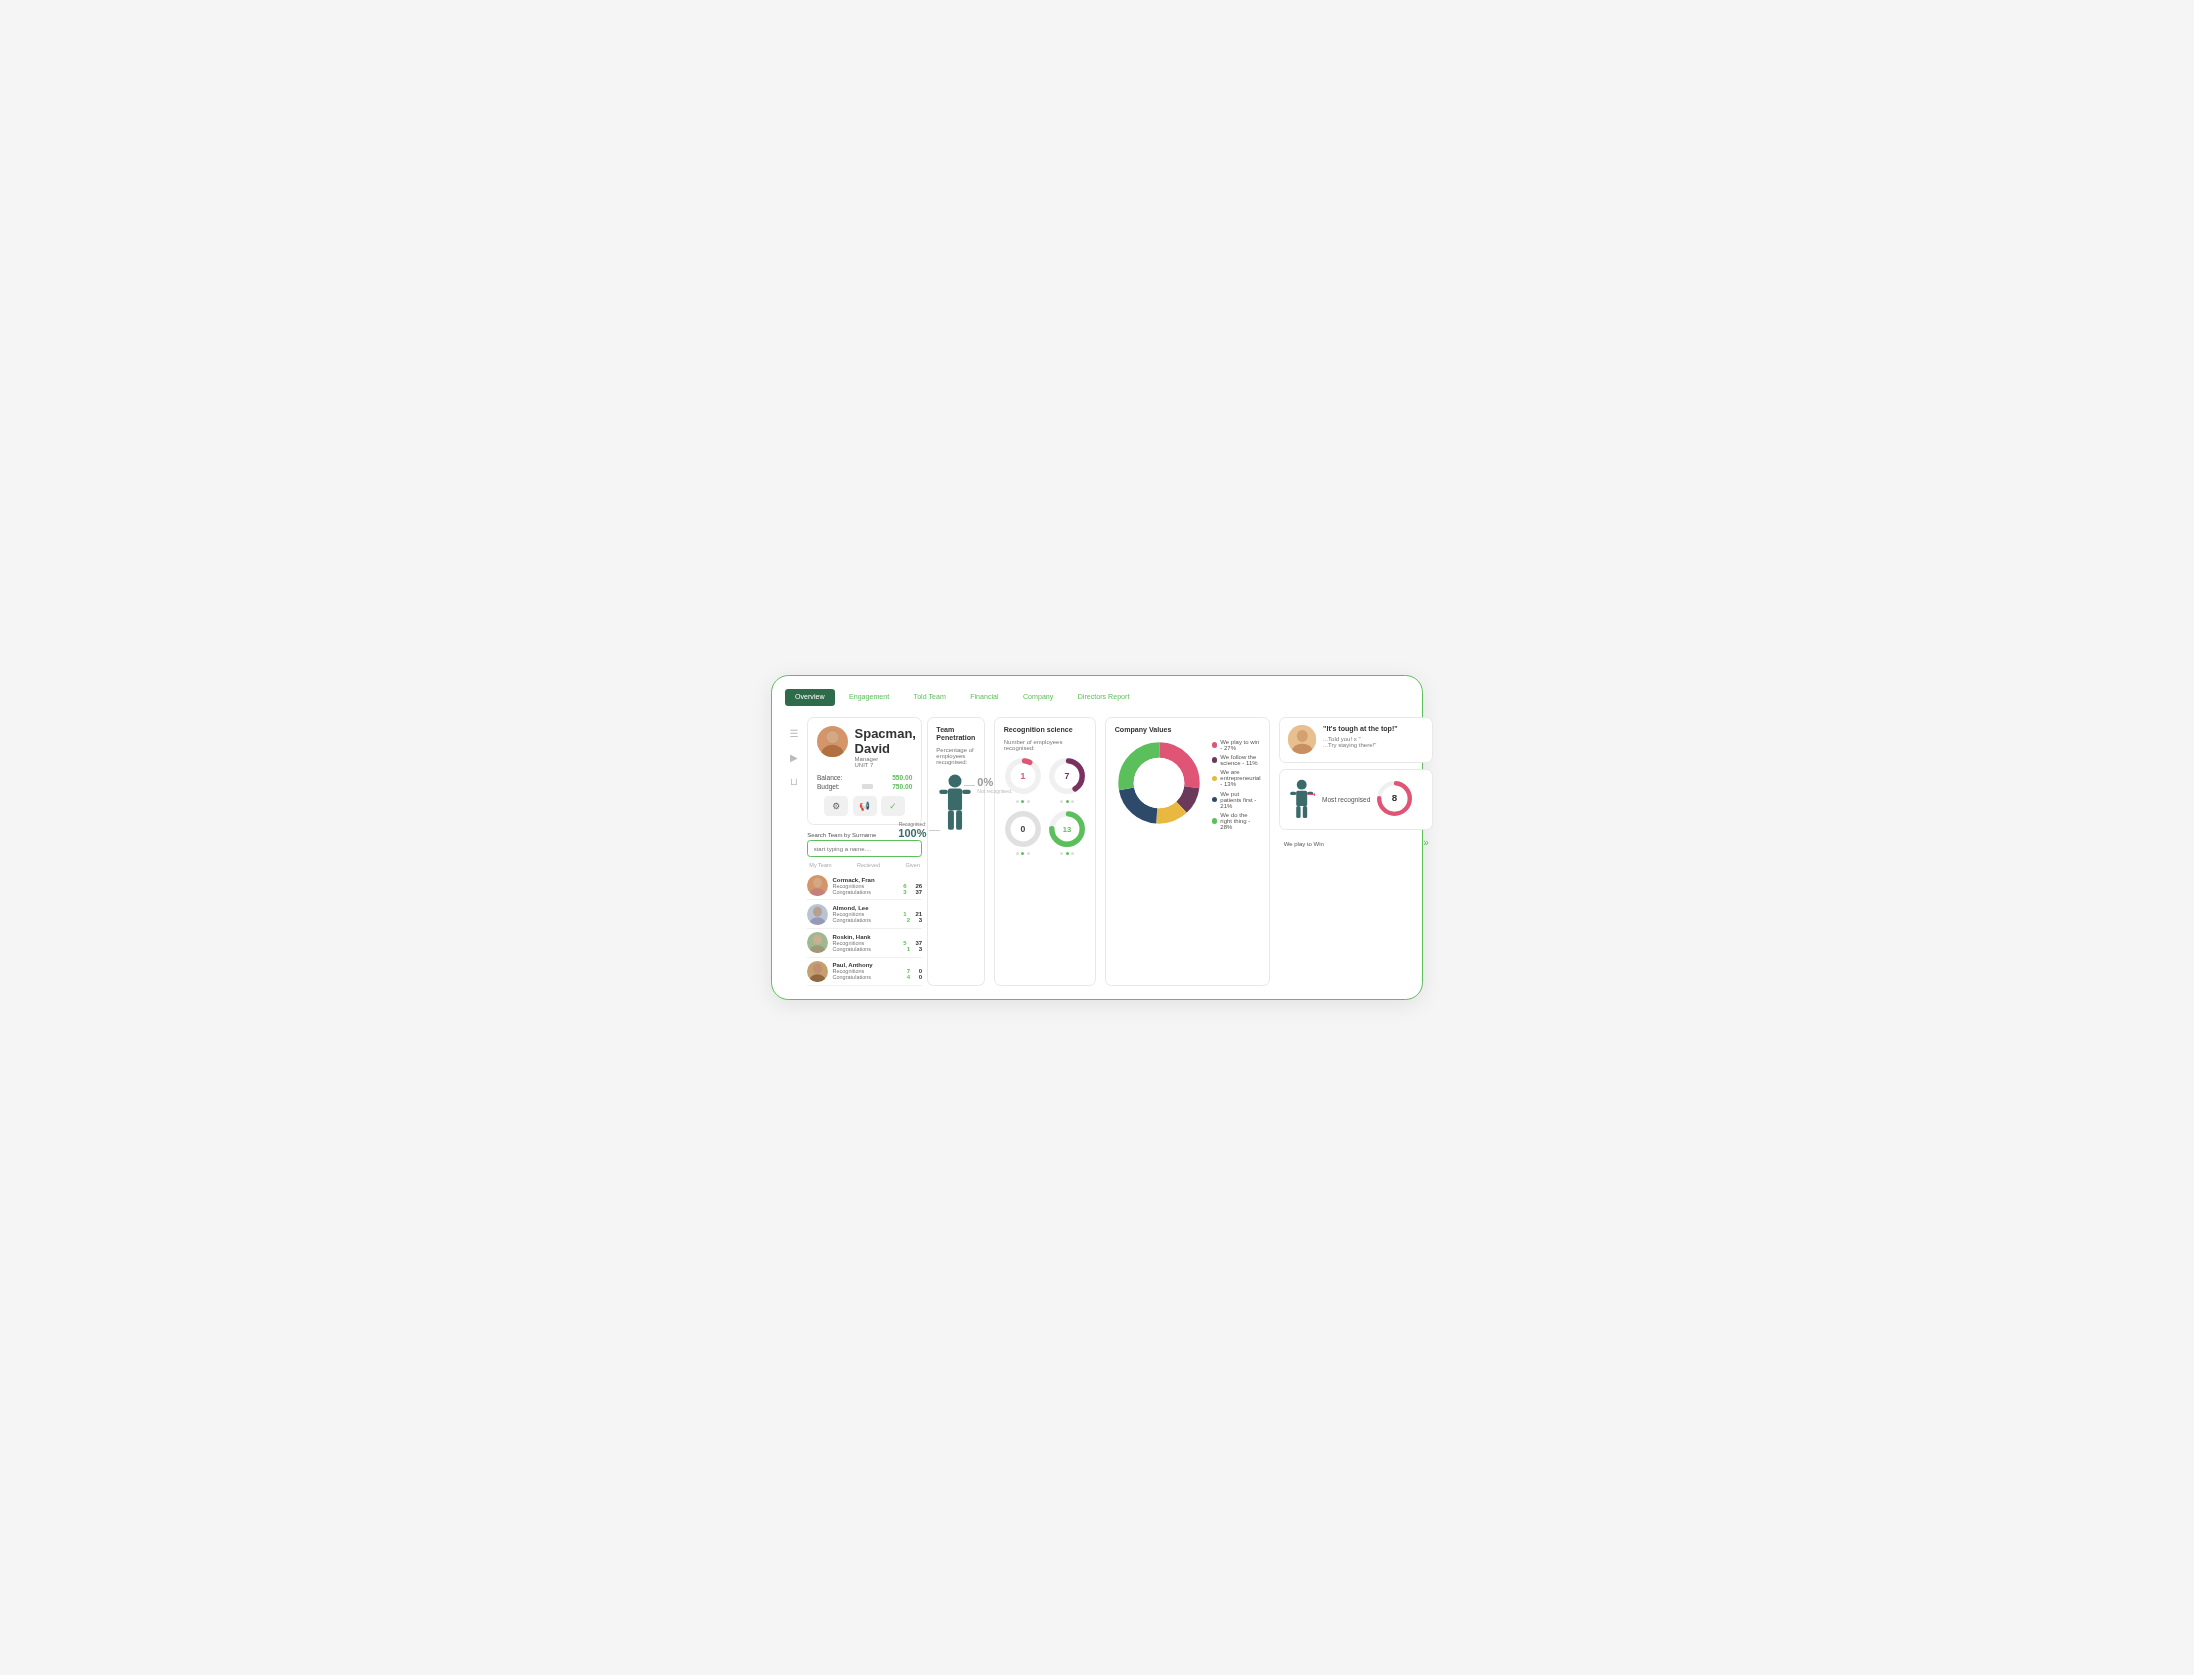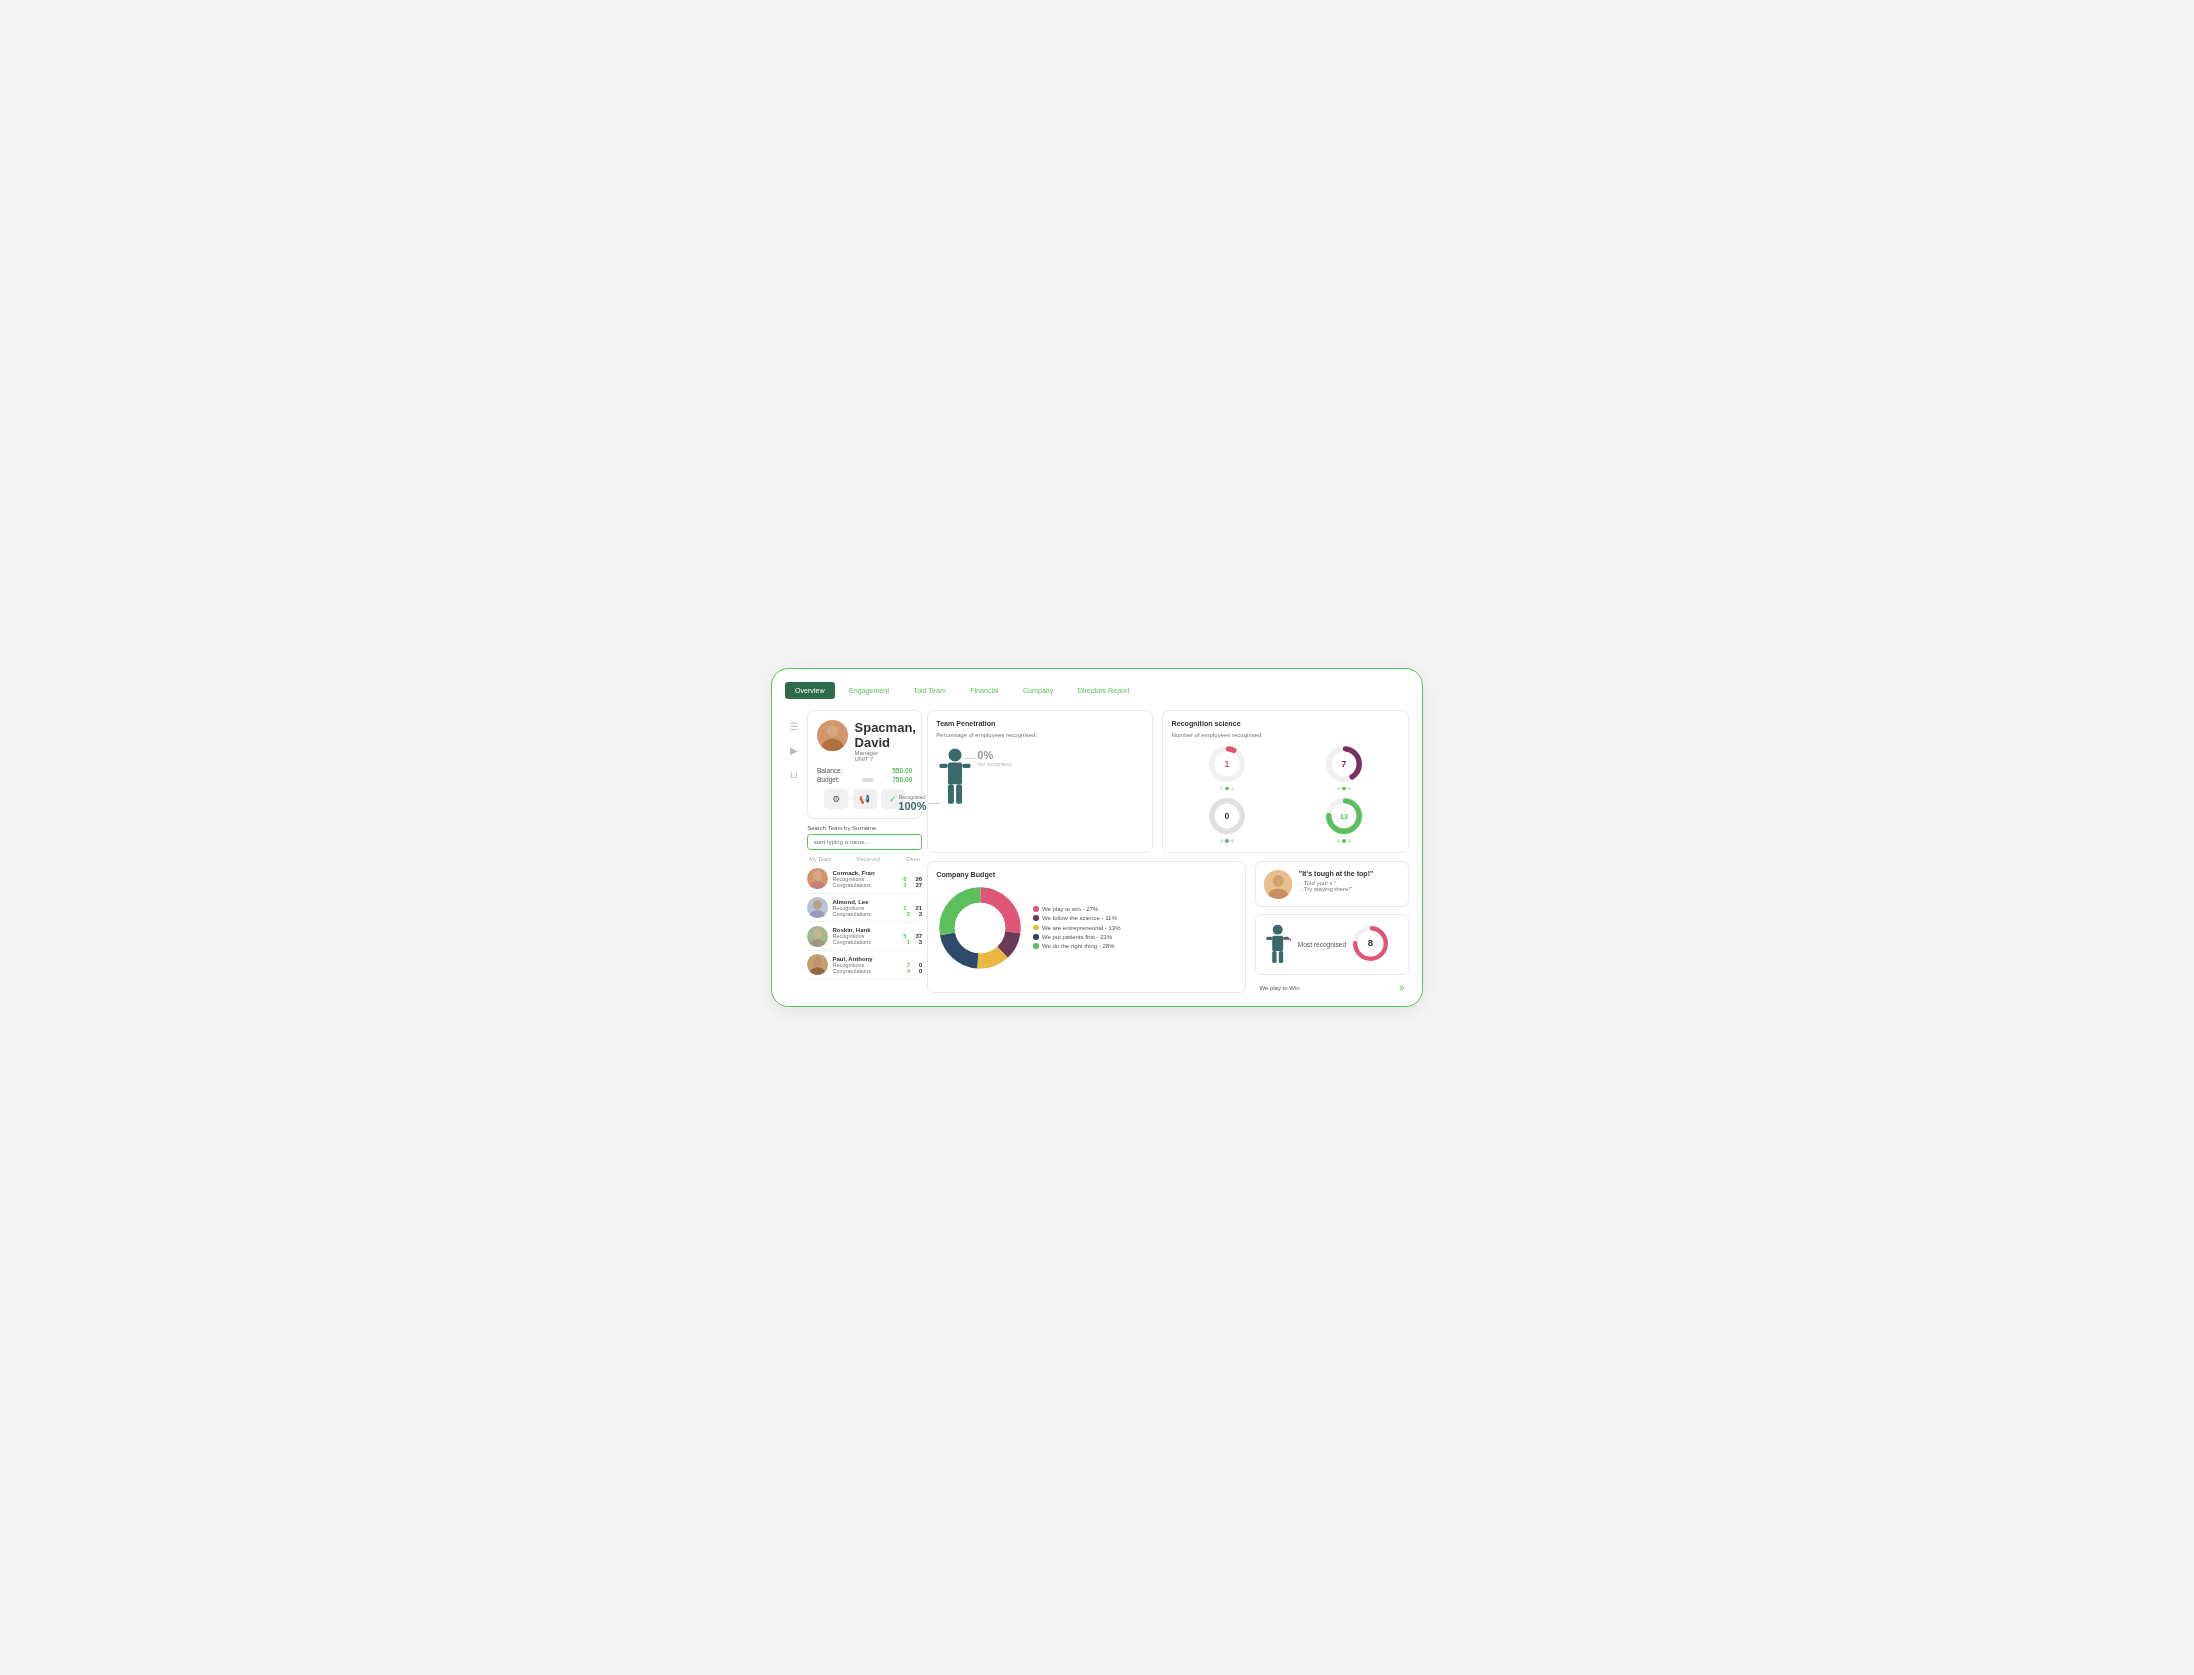--- a/index.html
+++ b/index.html
@@ -211,21 +211,21 @@
       display: flex;
       gap: 8.8px;
     }
     .num-green { color: #5bbf5b; font-weight: 600; font-size: 6px; }
     .num-dark { color: #333; font-weight: 600; font-size: 6px; }
 
     
     .right-panels {
       flex: 1;
       display: flex;
-      flex-direction: column;
+      flex-direction: row;
       gap: 8.8px;
     }
 
     .top-row {
       display: flex;
       gap: 8.8px;
     }
 
     .panel {
       background: #fff;
@@ -674,21 +674,21 @@
                 </div>
               </div>
             </div>
           </div>
 
         </div>
 
         <div class="bottom-row">
 
           <div class="panel" style="flex:1;">
-            <div class="panel-title">Company Budget</div>
+            <div class="panel-title">Company Values</div>
             <div class="company-values">
 
               <svg class="donut-chart-big" viewBox="0 0 160 160">
 
                 <circle cx="80" cy="80" r="60" fill="none" stroke="#e05575" stroke-width="28" stroke-dasharray="101.8 275.2" stroke-dashoffset="94"></circle>
 
                 <circle cx="80" cy="80" r="60" fill="none" stroke="#6b3a5a" stroke-width="28" stroke-dasharray="41.5 335.5" stroke-dashoffset="-7.8"></circle>
 
                 <circle cx="80" cy="80" r="60" fill="none" stroke="#e8b840" stroke-width="28" stroke-dasharray="49 328" stroke-dashoffset="-49.3"></circle>
 

